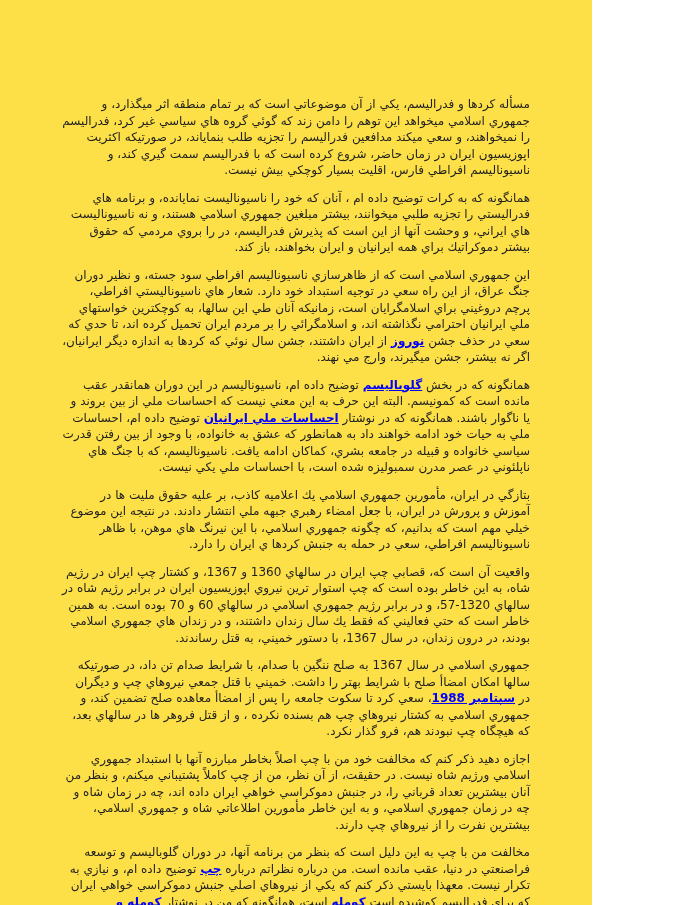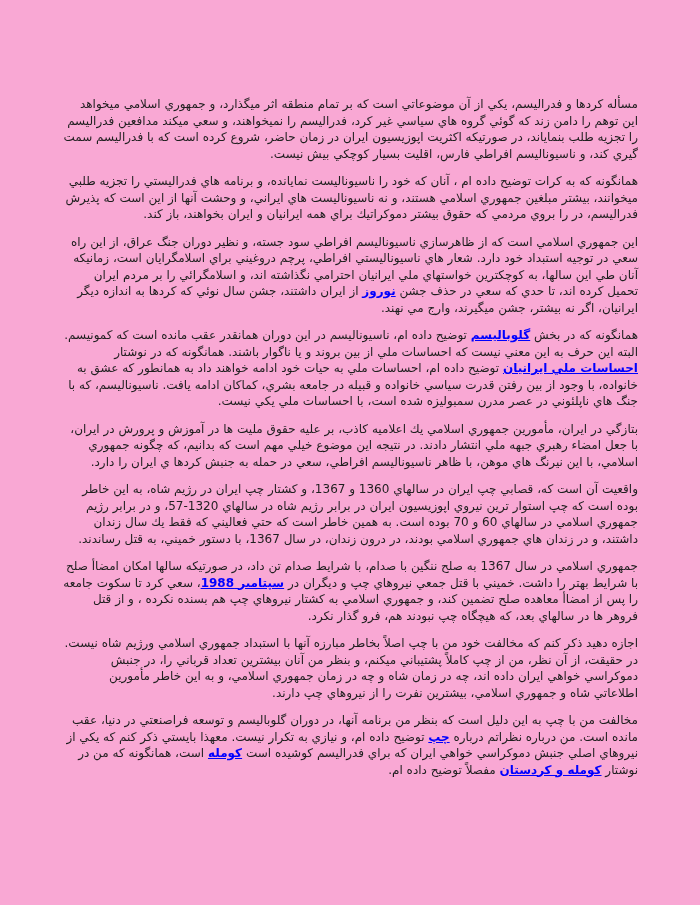--- a/index.html
+++ b/index.html
@@ -2,24 +2,24 @@
 <html lang="fa"><head>
 <meta charset="utf-8">
 <style>
   html, body {
     margin: 0;
     padding: 0;
     background: #ffffff;
   }
   .page {
     position: relative;
-    width: 700px;
+    width: 592px;
     height: 905px;
     box-sizing: border-box;
-    background: #f9a8d4;
+    background: #fde047;
     overflow: hidden;
   }
   .doc {
     position: absolute;
     top: 96px;
     right: 62px;
     left: 62px;
     direction: rtl;
     text-align: right;
     font-family: "DejaVu Sans", sans-serif;

